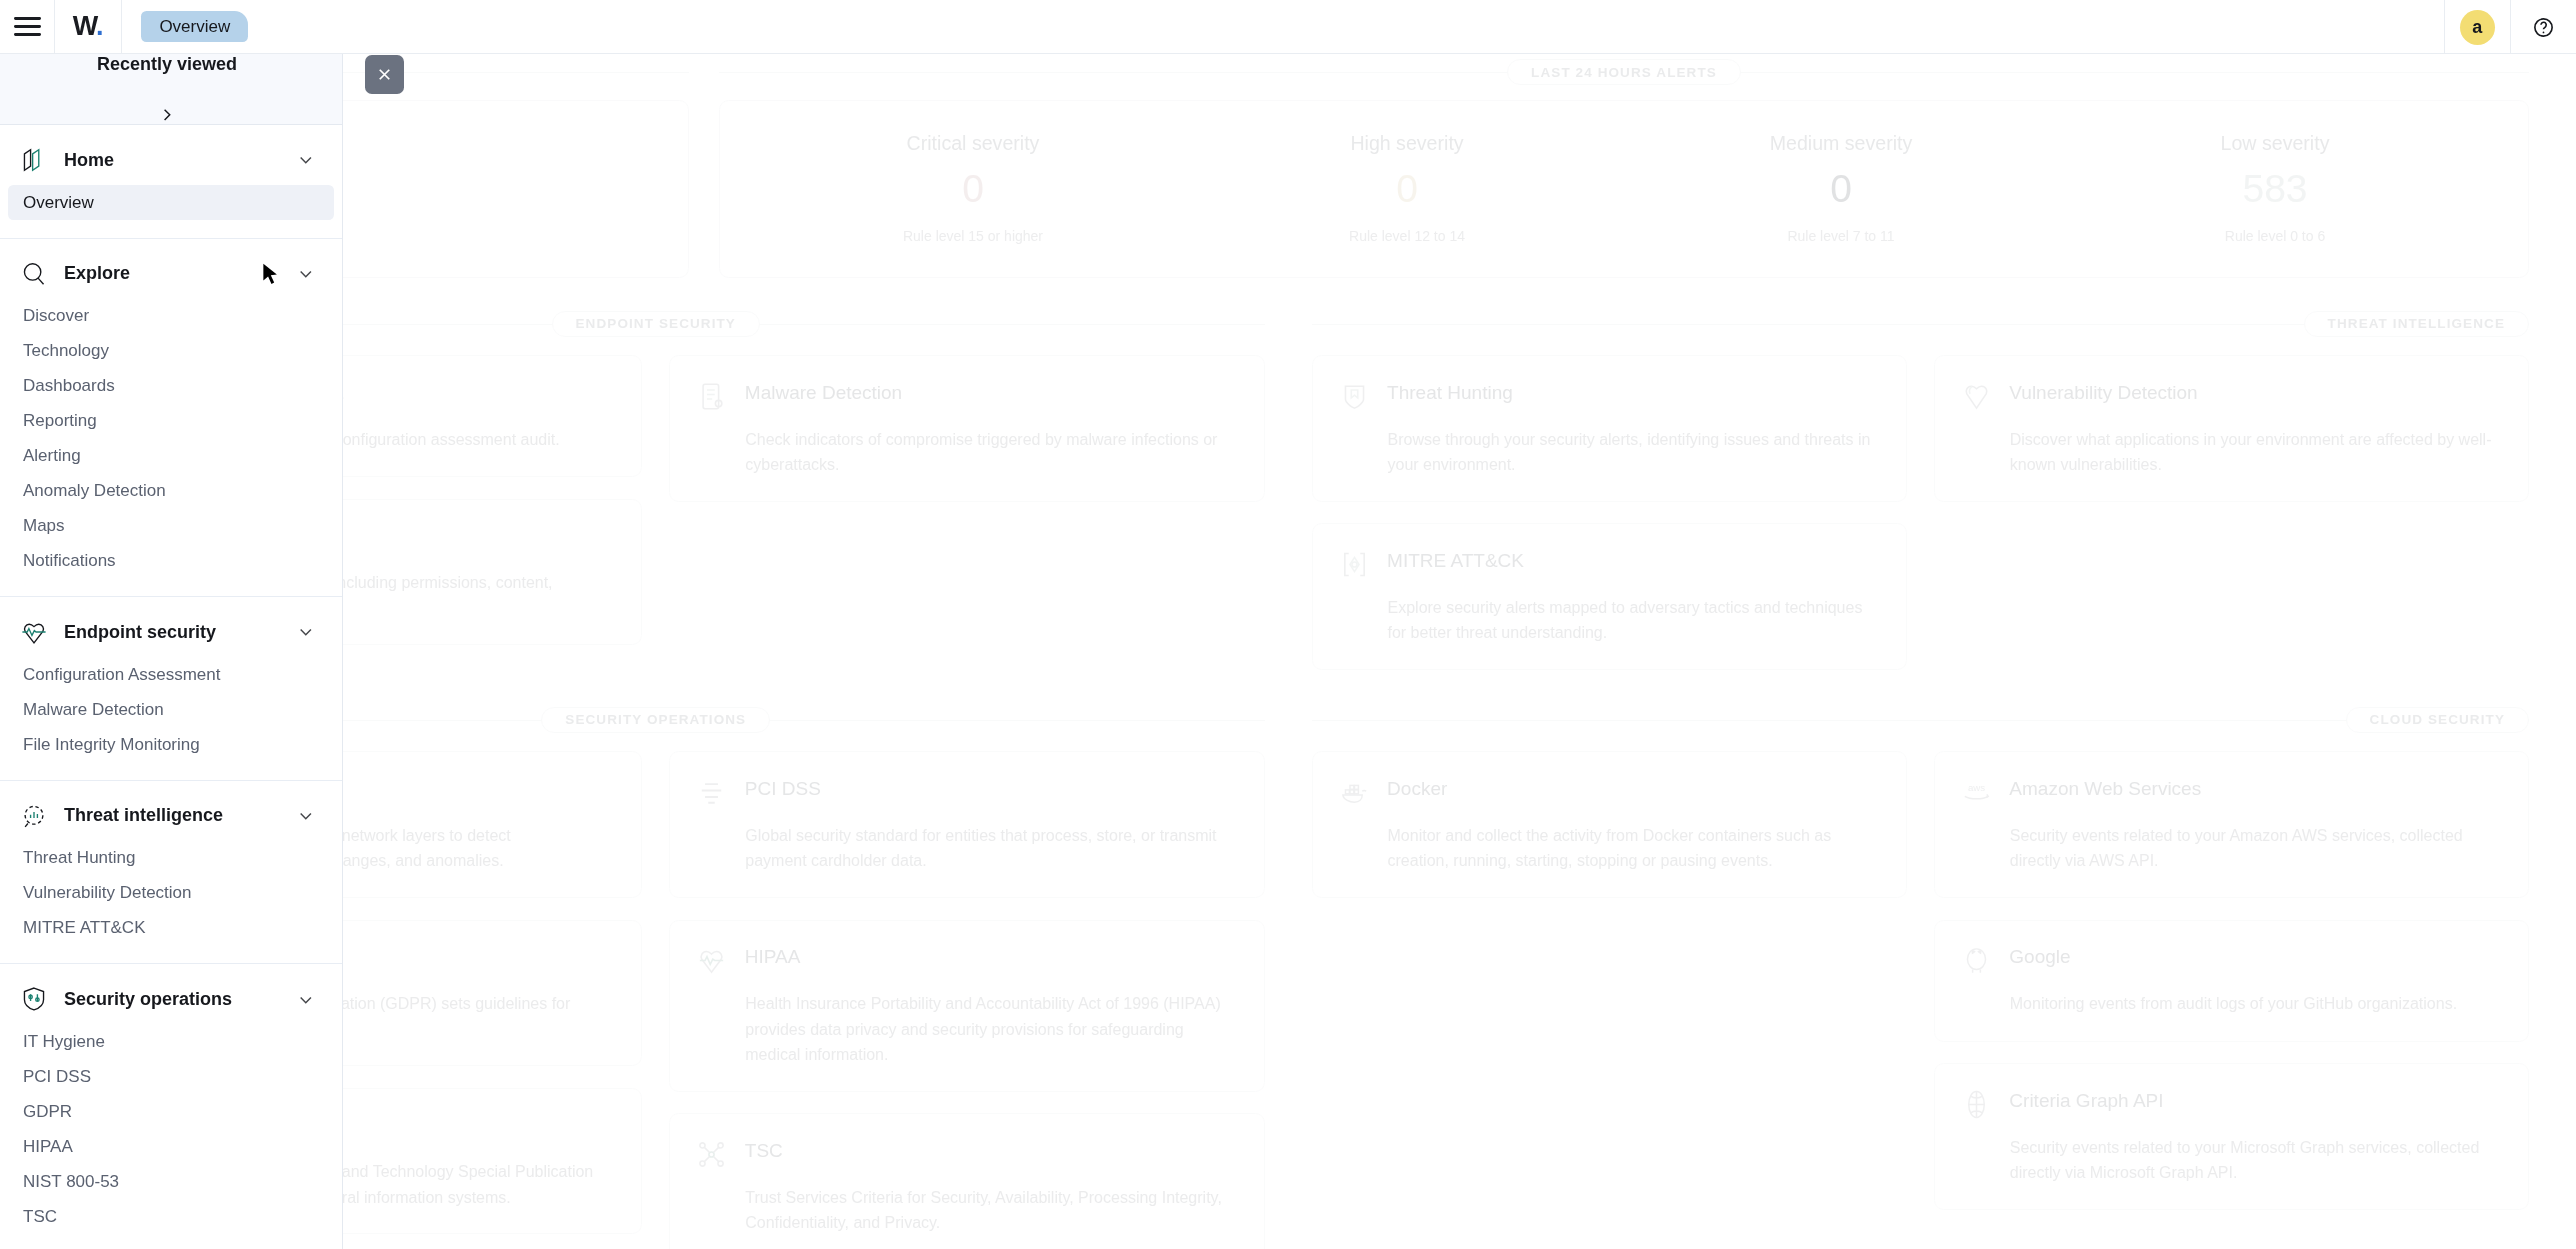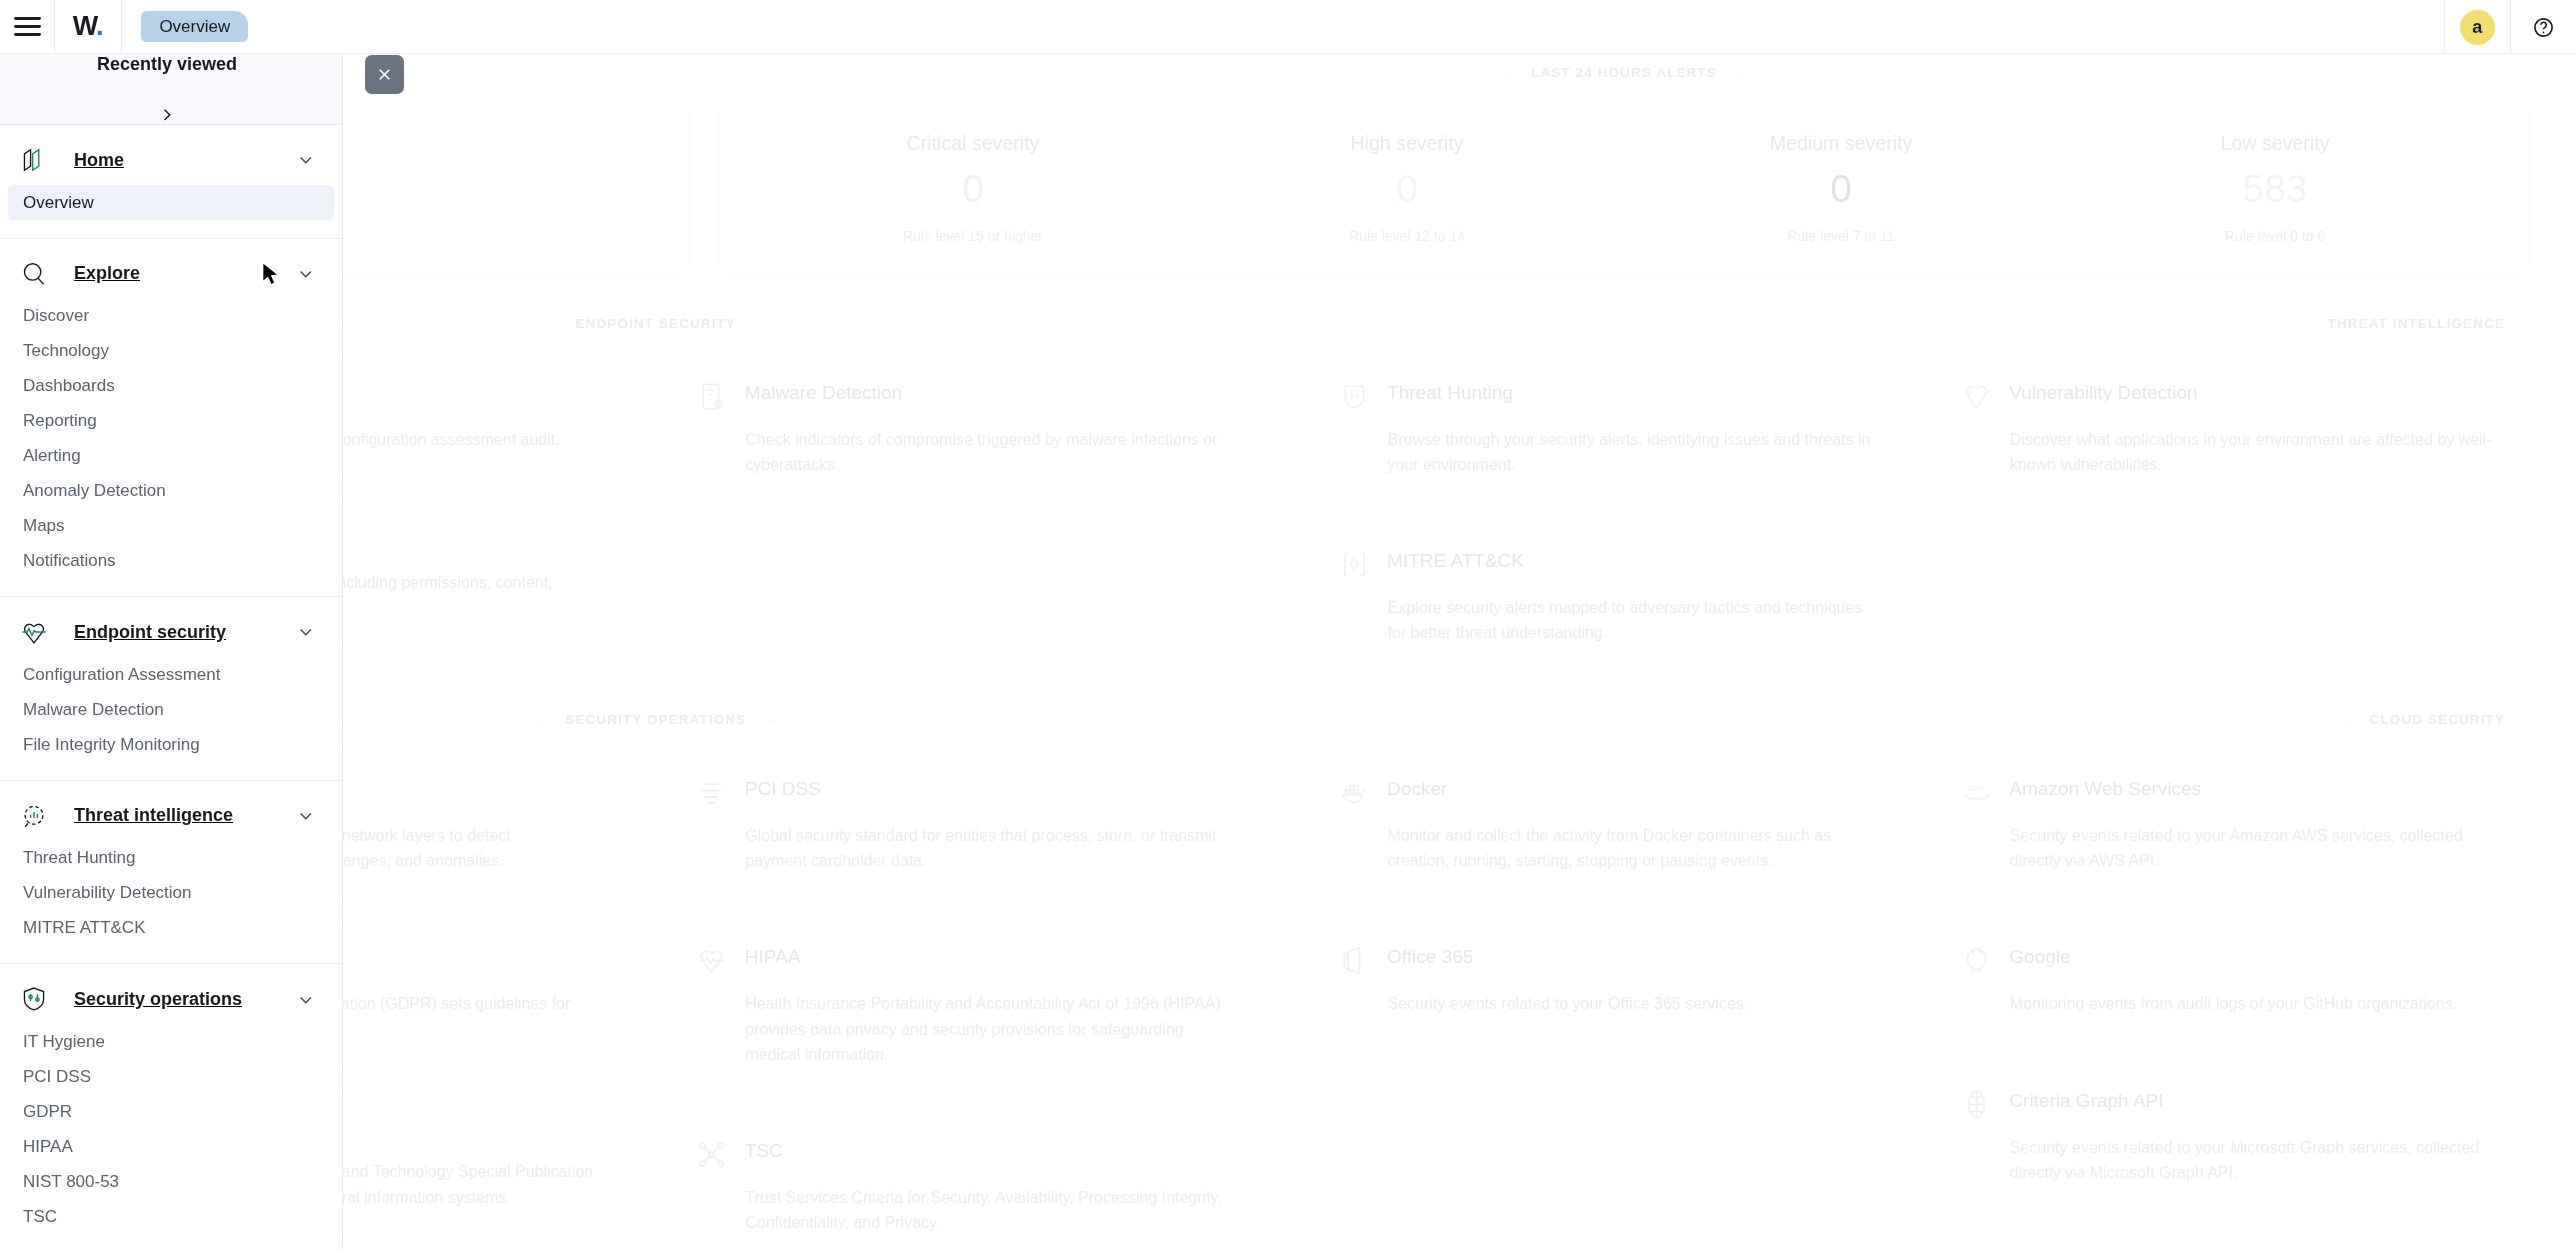--- a/index.html
+++ b/index.html
@@ -98,21 +98,21 @@
   }
   .sb-recent {
     height:71px; background:#f7f9fd; border-bottom:0.7px solid #e4e9f0;
     display:flex; align-items:center; padding:0 27px 0 19px;flex-direction:column;
   }
   .sb-recent-label { font-size:18px; font-weight:700; color:#16181d; flex:1; }
   .chev-right { width:17.6px; height:17.6px; }
   .sb-group { border-bottom:0.7px solid #e8edf4; padding:15px 0 17.6px 0; }
   .sb-group:last-child { border-bottom:none; }
   .sb-grouphead {
-    display:flex; align-items:center; height:45px; padding:0 27px 5px 19px; gap:25px;text-decoration:underline;
+    display:flex; align-items:center; height:45px; padding:0 27px 5px 19px; gap:15px;
   }
   .sb-gicon { width:30px; height:30px; flex:0 0 30px; }
   .sb-gtitle { font-size:18px; font-weight:700; color:#16181d; flex:1; }
   .chev-down { width:17.6px; height:17.6px; opacity:.8; }
   .sb-item {
     height:35px; display:flex; align-items:center;
     padding-left:15px; margin:0 8px; border-radius:5.4px;
     font-size:17px; color:#5a6170;
   }
   .sb-item.active { background:#eef1f7; color:#16181d; }
@@ -408,32 +408,20 @@
                       <rect x="24" y="20" width="6" height="6"></rect>
                       <rect x="17" y="13" width="6" height="6"></rect>
                       <rect x="24" y="13" width="6" height="6"></rect>
                       <path d="M6 28h30c0 7-5 11-12 11S7 35 6 28z"></path>
                       <path d="M36 22c3-2 6 0 6 0"></path>
                     </svg>
                 </span>
                 <span class="card-title">Docker</span>
               </div>
               <div class="card-desc">Monitor and collect the activity from Docker containers such as creation, running, starting, stopping or pausing events.</div>
-            </div>
-            <div class="card">
-              <div class="card-head">
-                <span class="card-ico">
-                  <svg viewBox="0 0 48 48" fill="none" stroke="#c9cdd4" stroke-width="2.2">
-                      <path d="M14 10l18-5v38l-18-5z"></path>
-                      <path d="M14 10v28l-6-4V14z"></path>
-                    </svg>
-                </span>
-                <span class="card-title">Office 365</span>
-              </div>
-              <div class="card-desc">Security events related to your Office 365 services.</div>
             </div>
           </div>
           <div class="cardcol">
             <div class="card">
               <div class="card-head">
                 <span class="card-ico">
                   <svg viewBox="0 0 48 48" fill="none">
                       <text x="24" y="22" font-size="15" fill="#c9cdd4" text-anchor="middle" font-family="Liberation Sans, sans-serif">aws</text>
                       <path d="M6 30c8 5 28 5 36 0" stroke="#c9cdd4" stroke-width="2.4" fill="none"></path>
                       <path d="M40 27l2 3-3 2" stroke="#c9cdd4" stroke-width="2.4" fill="none"></path>

